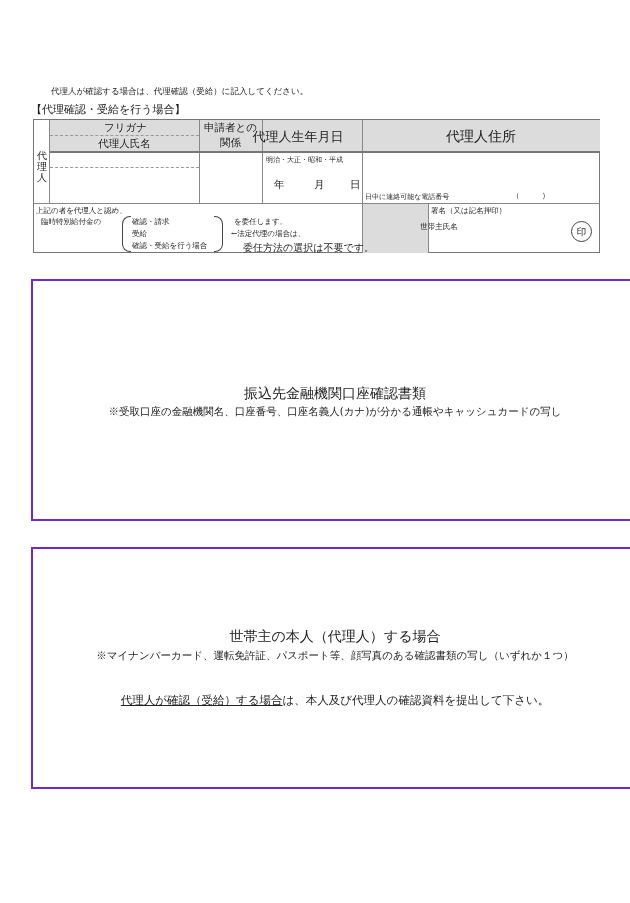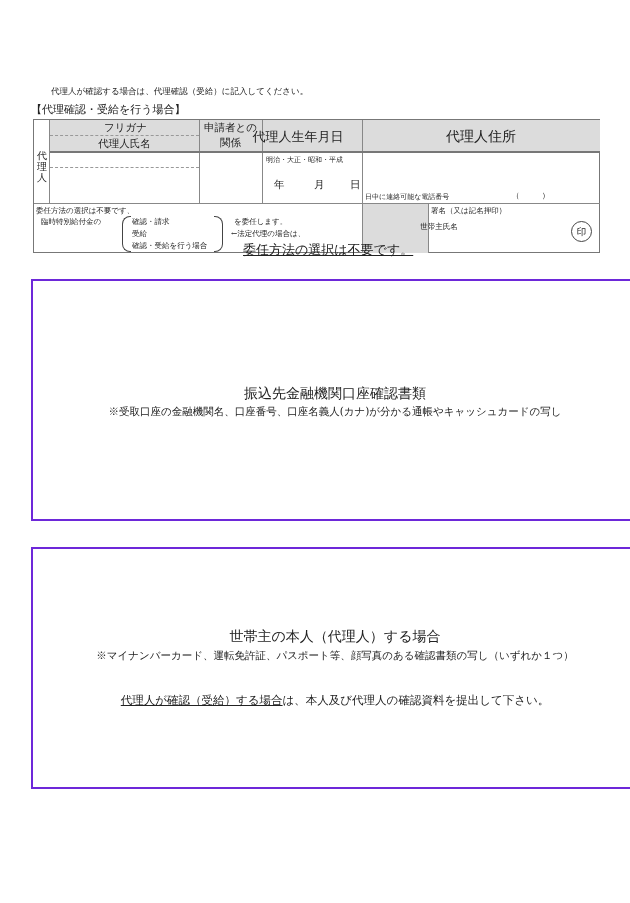--- a/index.html
+++ b/index.html
@@ -73,30 +73,30 @@
   <div class="cell" style="left:329px;top:33px;width:237px;height:36px;"></div>
 
   <div class="t" style="left:232px;top:35px;font-size:7px;">明治・大正・昭和・平成</div>
   <div class="t" style="left:240px;top:58px;font-size:10.5px;">年</div>
   <div class="t" style="left:280px;top:58px;font-size:10.5px;">月</div>
   <div class="t" style="left:316px;top:58px;font-size:10.5px;">日</div>
 
   <div class="t" style="left:331px;top:72px;font-size:7px;">日中に連絡可能な電話番号</div>
   <div class="t" style="left:478px;top:71px;font-size:7.5px;">（　　　）</div>
 
-  <div class="t" style="left:2px;top:86px;font-size:7.5px;">委任方法の選択は不要です、</div>
+  <div class="t" style="left:2px;top:86px;font-size:7.5px;">上記の者を代理人と認め、</div>
   <div class="t" style="left:7px;top:97px;font-size:7.5px;">臨時特別給付金の</div>
   <div class="brace-l" style="left:88px;top:96px;"></div>
   <div class="t" style="left:98px;top:97px;font-size:7.5px;">確認・請求</div>
   <div class="t" style="left:98px;top:109px;font-size:7.5px;">受給</div>
   <div class="t" style="left:98px;top:121px;font-size:7.5px;">確認・受給を行う場合</div>
   <div class="brace-r" style="left:180px;top:96px;"></div>
   <div class="t" style="left:200px;top:97px;font-size:7.5px;">を委任します。</div>
   <div class="t" style="left:197px;top:109px;font-size:7.5px;">←法定代理の場合は、</div>
-  <div class="t" style="left:209px;top:121px;font-size:13px;text-decoration:underline;">委任方法の選択は不要です。</div>
+  <div class="t" style="left:209px;top:121px;font-size:10px;">委任方法の選択は不要です。</div>
 
   <div class="t c" style="left:328px;top:102px;width:66px;font-size:7.5px;padding-left:44px;">世帯主氏名</div>
   <div class="t" style="left:397px;top:86px;font-size:7.5px;">署名（又は記名押印）</div>
   <div class="cell" style="left:395px;top:96px;width:140px;height:36px;"></div>
   <div class="seal" style="left:537px;top:101px;">印</div>
 </div>
 
 <div class="box" style="top:279px;height:242px;">
   <div class="box-title" style="top:104px;">振込先金融機関口座確認書類</div>
   <div class="box-line" style="top:124px;">※受取口座の金融機関名、口座番号、口座名義人(カナ)が分かる通帳やキャッシュカードの写し</div>

